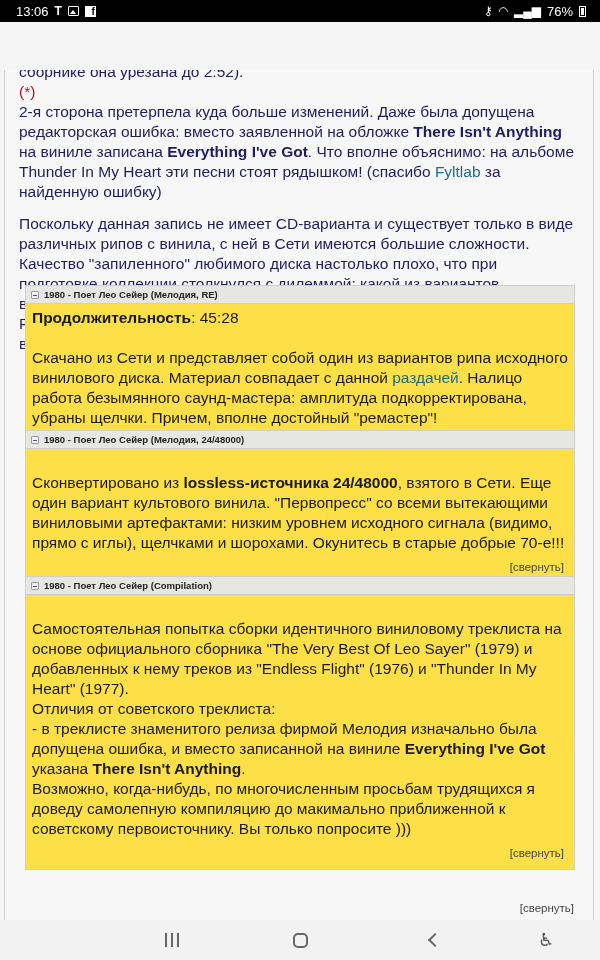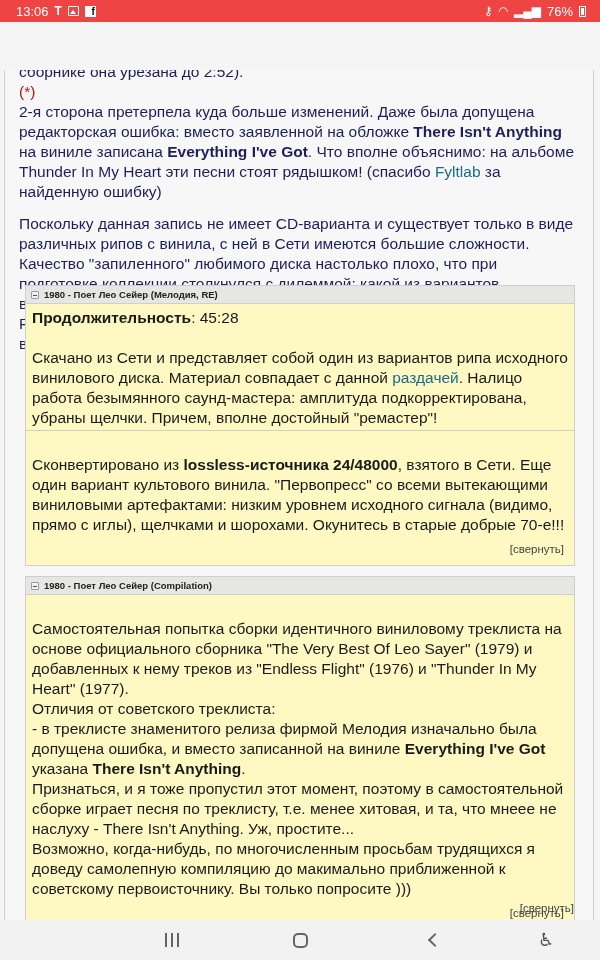--- a/index.html
+++ b/index.html
@@ -1,20 +1,20 @@
 <!DOCTYPE html>
 <html><head>
 <meta charset="utf-8">
 <style>
   * { box-sizing: border-box; margin: 0; padding: 0; }
   html, body { width: 600px; height: 960px; overflow: hidden; background: #f5f5f5; }
   body { font-family: "Liberation Sans", "DejaVu Sans", sans-serif; position: relative; }
 
   
-  .status-bar { position: absolute; top: 0; left: 0; width: 600px; height: 22px; background: #ef4444; color: #fff;
+  .status-bar { position: absolute; top: 0; left: 0; width: 600px; height: 22px; background: #000000; color: #fff;
     display: flex; align-items: center; justify-content: space-between; padding: 0 14px 0 16px; font-size: 13px; z-index: 10; }
   .status-left, .status-right { display: flex; align-items: center; gap: 6px; }
   .sb-icon { display: inline-block; font-weight: bold; font-size: 12px; line-height: 1; }
   .sb-box { width: 11px; height: 10px; border: 1.5px solid #fff; border-radius: 1px; position: relative; }
   .sb-box.img::after { content: ""; position: absolute; left: 1px; bottom: 1px; width: 0; height: 0;
     border-left: 3px solid transparent; border-right: 3px solid transparent; border-bottom: 4px solid #fff; }
   .sb-fb { width: 11px; height: 11px; background: #fff; color: #000; font-size: 10px; font-weight: bold; text-align: right; padding-right: 1px; line-height: 12px; }
   .battery { width: 7px; height: 11px; border: 1.5px solid #fff; position: relative; }
   .battery::before { content: ""; position: absolute; left: 1px; right: 1px; bottom: 1px; height: 70%; background: #fff; }
 
@@ -23,21 +23,21 @@
   .outer-frame { position: absolute; left: 4px; top: -4px; width: 590px; height: 1000px;
     border-left: 1px solid #d0d0d0; border-right: 1px solid #d0d0d0; background: #f7f7f7; }
   .post-body { position: absolute; left: 19px; top: -8px; width: 560px; color: #1e1e5a; font-size: 15.5px; line-height: 20px; }
   .post-body p { margin-bottom: 0; }
   .red { color: #b01818; }
   .b { font-weight: bold; }
   .link { color: #1a6b8a; font-weight: normal; cursor: pointer; }
   .gap { height: 12px; }
 
   
-  .spoiler { position: absolute; left: 25px; width: 550px; border: 1px solid #cfcfcf; background: #fef9c3; }
+  .spoiler { position: absolute; left: 25px; width: 550px; border: 1px solid #cfcfcf; background: #fde047; }
   .sp-head { height: 18px; background: #e6e6e2; border-bottom: 1px solid #cfcfcf; display: flex; align-items: center; padding-left: 5px;
     font-size: 9.5px; font-weight: bold; color: #222; cursor: pointer; }
   .sp-toggle { width: 8px; height: 8px; border: 1px solid #9a9aaa; border-radius: 1px; margin-right: 5px; position: relative; background: #f2f2f6; }
   .sp-toggle::before { content: ""; position: absolute; left: 1px; right: 1px; top: 3px; height: 1px; background: #555; }
   .sp-toggle.plus::after { content: ""; position: absolute; top: 1px; bottom: 1px; left: 3px; width: 1px; background: #555; }
   .sp-body { padding: 4px 6px 6px 6px; color: #1a1a1a; font-size: 15.5px; line-height: 20px; }
   .dur-label { font-weight: bold; }
   .collapse { text-align: right; font-size: 11.5px; color: #444; margin-top: 4px; padding-right: 4px; cursor: pointer; }
   .collapse-outer { position: absolute; right: 26px; font-size: 11.5px; color: #444; cursor: pointer; }
 
@@ -95,38 +95,41 @@
     </div>
     <div class="sp-body">
       <p><span class="dur-label">Продолжительность</span><span>: 45:28</span></p>
       <div class="gap" style="height:20px"></div>
       <p><span>Скачано из Сети и представляет собой один из вариантов рипа исходного винилового диска. Материал совпадает с данной </span><span class="link">раздачей</span><span>. Налицо работа безымянного саунд-мастера: амплитуда подкорректирована, убраны щелчки. Причем, вполне достойный "ремастер"!</span></p>
       <div class="collapse">[свернуть]</div>
     </div>
   </div>
 
   <div class="spoiler" style="top:360px;">
+    <div class="sp-head">
+      <span class="sp-toggle"></span>
+      <span>1980 - Поет Лео Сейер (Мелодия, 24/48000)</span>
+    </div>
     <div class="sp-body">
       <div class="gap" style="height:20px"></div>
       <p><span>Сконвертировано из </span><span class="b">lossless-источника 24/48000</span><span>, взятого в Сети. Еще один вариант культового винила. "Первопресс" со всеми вытекающими виниловыми артефактами: низким уровнем исходного сигнала (видимо, прямо с иглы), щелчками и шорохами. Окунитесь в старые добрые 70-е!!!</span></p>
       <div class="collapse">[свернуть]</div>
     </div>
   </div>
 
   <div class="spoiler" style="top:506px;">
     <div class="sp-head">
       <span class="sp-toggle"></span>
       <span>1980 - Поет Лео Сейер (Compilation)</span>
     </div>
     <div class="sp-body">
       <div class="gap" style="height:20px"></div>
       <p>Самостоятельная попытка сборки идентичного виниловому треклиста на основе официального сборника "The Very Best Of Leo Sayer" (1979) и добавленных к нему треков из "Endless Flight" (1976) и "Thunder In My Heart" (1977).</p>
       <p>Отличия от советского треклиста:</p>
       <p><span>- в треклисте знаменитого релиза фирмой Мелодия изначально была допущена ошибка, и вместо записанной на виниле </span><span class="b">Everything I've Got</span><span> указана </span><span class="b">There Isn't Anything</span><span>.</span></p>
-      <p>Признаться, и я тоже пропустил этот момент, поэтому в самостоятельной сборке играет песня по треклисту, т.е. менее хитовая, и та, что мнеее не наслуху - There Isn't Anything. Уж, простите...</p>
       <p>Возможно, когда-нибудь, по многочисленным просьбам трудящихся я доведу самолепную компиляцию до макимально приближенной к советскому первоисточнику. Вы только попросите )))</p>
       <div class="collapse">[свернуть]</div>
     </div>
   </div>
 
   <div class="collapse-outer" style="top:832px;">[свернуть]</div>
 
   <div class="closed-spoiler" style="top:855px;">
     <span class="sp-toggle plus"></span>
     <span>1993 - All the Best</span>

